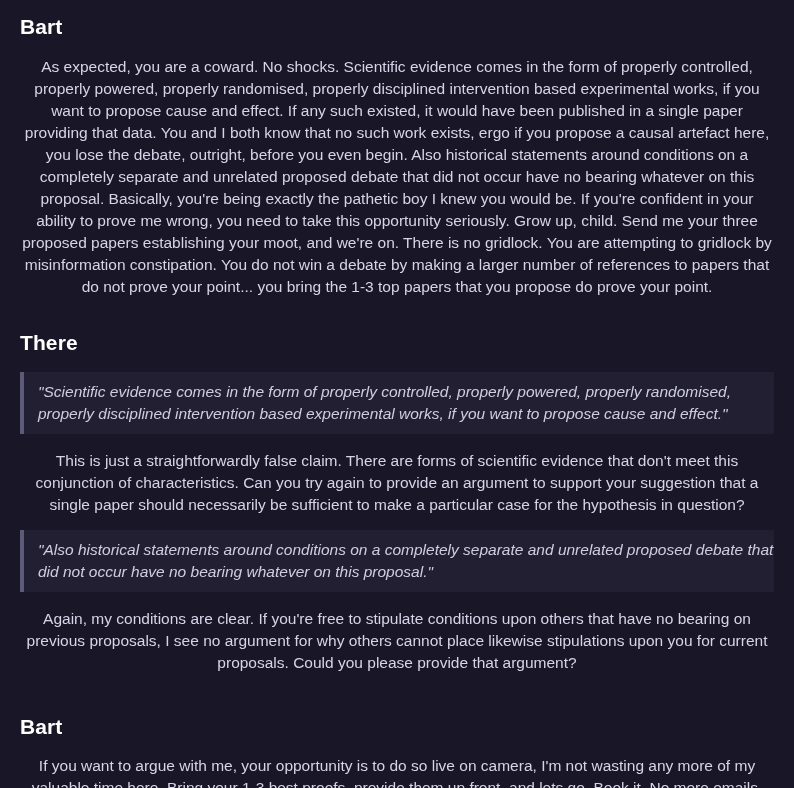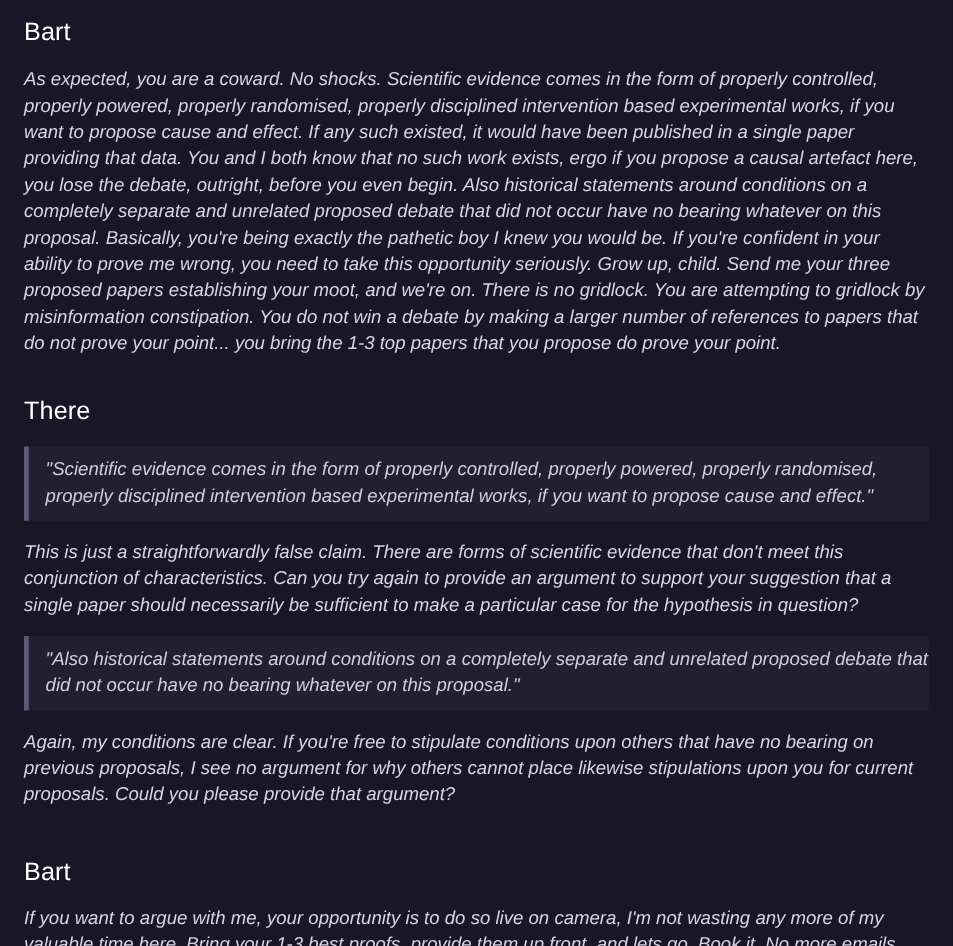--- a/index.html
+++ b/index.html
@@ -16,36 +16,35 @@
     line-height: 1.42;
     -webkit-font-smoothing: antialiased;
   }
   .page {
     padding: 8px 20px 16px 20px;
     box-sizing: border-box;
     width: 794px;
   }
   h2.speaker {
     font-size: 21px;
-    font-weight: normal;
+    font-weight: bold;
     color: #ffffff;
     margin: 4px 0 14px 0;
     letter-spacing: 0.1px;
   }
   h2.speaker.nick {
     margin-top: 30px;
   }
   h2.speaker.bart-2 {
     margin-top: 38px;
   }
   p.para {
     margin: 0 0 14px 0;
     color: #d6d4e6;
-    text-align: left;
-    font-style: italic;
+    text-align: center;
   }
   p.para:last-child {
     margin-bottom: 0;
   }
   blockquote.quote {
     margin: 0 0 16px 0;
     padding: 9px 0 9px 14px;
     border-left: 4px solid #5b5a78;
     background: #221f33;
     color: #cfcde0;

